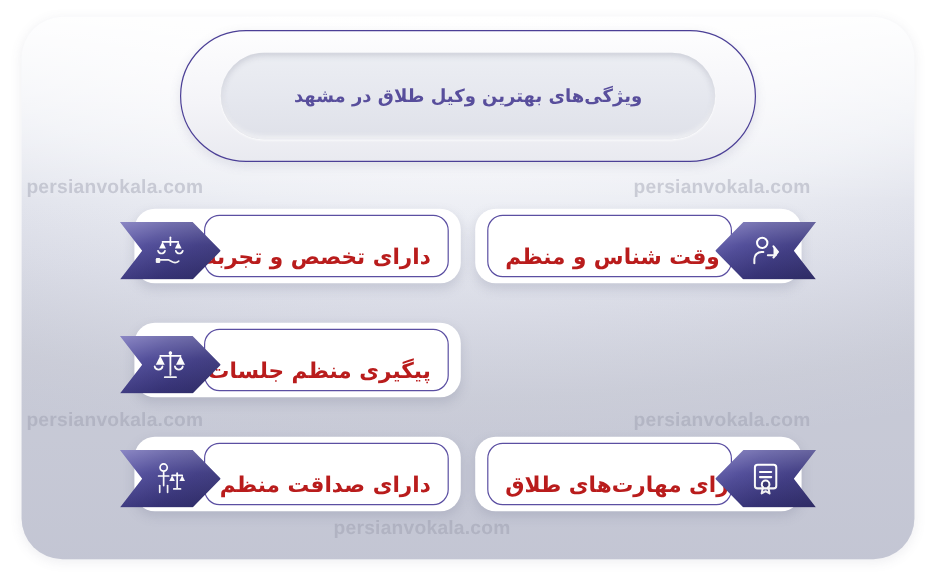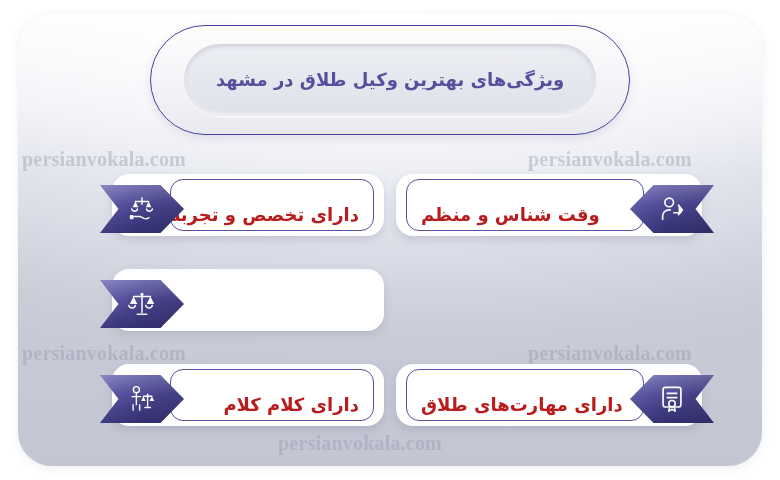--- a/index.html
+++ b/index.html
@@ -27,22 +27,22 @@
   
   .backdrop:after{
     content:"";position:absolute;inset:0;border-radius:34px;
     background:linear-gradient(180deg,rgba(255,255,255,.92) 0%,rgba(255,255,255,.55) 14%,rgba(255,255,255,0) 34%,rgba(198,201,214,.30) 78%,rgba(190,193,208,.42) 100%);
     pointer-events:none;
   }
 
   
   .wm{
     position:absolute;z-index:3;pointer-events:none;
-    font-family:Liberation Serif, serif;
-    font-size:20px;font-weight:700;letter-spacing:.2px;
+    font-family:Liberation Sans, sans-serif;
+    font-size:16px;font-weight:700;letter-spacing:.2px;
     color:rgba(150,152,170,.42);
     white-space:nowrap;direction:ltr;
   }
   .wm-1{left:22px; top:148px;}
   .wm-2{left:528px;top:148px;}
   .wm-3{left:22px; top:342px;}
   .wm-4{left:528px;top:342px;}
   .wm-5{left:278px;top:432px;}
 
   
@@ -58,36 +58,36 @@
   .title-inner{
     position:absolute;left:34px;top:19px;right:34px;bottom:19px;
     border-radius:40px;
     background:linear-gradient(180deg,#eceef3 0%,#e6e8ef 48%,#dfe1e9 100%);
     box-shadow:inset 0 2px 5px rgba(120,122,145,.30),
                inset 0 -2px 4px rgba(255,255,255,.85),
                0 1px 2px rgba(255,255,255,.9);
     display:flex;align-items:center;justify-content:center;
   }
   .title-text{
-    color:#584e9c;font-size:18px;font-weight:700;
+    color:#584e9c;font-size:15px;font-weight:700;
     letter-spacing:.1px;line-height:1.35;
     direction:rtl;
   }
 
   
   .grid{position:absolute;left:0;top:170px;width:780px;z-index:4;}
   .row{position:relative;height:95px;}
 
   .card{
     position:absolute;top:4px;height:62px;width:272px;
     background:#ffffff;border-radius:17px;
     box-shadow:0 4px 9px rgba(110,112,140,.22);
   }
   .card.left  {left:112px;}
-  .card.right {left:396px;padding-left:34px;}
+  .card.right {left:396px;}
 
   .card-inner{
     position:absolute;top:5px;bottom:5px;border-radius:13px;
     border:1.4px solid #5b4fa2;background:#ffffff;
     display:flex;align-items:center;
   }
   
   .card.left  .card-inner{left:58px;right:10px;justify-content:flex-start;padding-right:14px;}
   .card.right .card-inner{left:10px;right:58px;justify-content:flex-end;padding-left:14px;}
 
@@ -177,20 +177,23 @@
             <path d="M23 12l4 5-4 5" fill="#ffffff" stroke="#ffffff"></path>
           </svg>
         </div>
       </div>
 
     </div>
 
     <div class="row">
 
       <div class="card left">
+        <div class="card-inner">
+          <span class="card-label">پیگیری منظم جلسات</span>
+        </div>
         <div class="chev">
           <svg class="ico" viewBox="0 0 32 32" fill="none" stroke="#ffffff" stroke-width="1.6" stroke-linecap="round" stroke-linejoin="round">
             <path d="M16 5v20"></path>
               <path d="M7 8h18"></path>
               <path d="M11 27h10"></path>
             <path d="M7 8 3 16h8z" fill="#ffffff" stroke="none"></path>
             <path d="M25 8l-4 8h8z" fill="#ffffff" stroke="none"></path>
             <path d="M2 17.5a3.6 3.6 0 0 0 7 0"></path>
               <path d="M20 17.5a3.6 3.6 0 0 0 7 0"></path>
             <circle cx="16" cy="5.5" r="1.6" fill="#ffffff" stroke="none"></circle>
@@ -198,21 +201,21 @@
         </div>
       </div>
 
 
     </div>
 
     <div class="row">
 
       <div class="card left">
         <div class="card-inner">
-          <span class="card-label">دارای کلام کلام</span>
+          <span class="card-label">دارای صداقت منظم</span>
         </div>
         <div class="chev">
           <svg class="ico" viewBox="0 0 32 32" fill="none" stroke="#ffffff" stroke-width="1.5" stroke-linecap="round" stroke-linejoin="round">
             <circle cx="10" cy="6" r="3.2"></circle>
             <path d="M10 10v12"></path>
               <path d="M5.5 13.5h9"></path>
             <path d="M6.5 22v6"></path>
               <path d="M13.5 22v6"></path>
             <path d="M6.5 11.5 10 10l3.5 1.5v10h-7z" fill="#ffffff" stroke="none" opacity=".0"></path>
             <path d="M22 11v13"></path>

